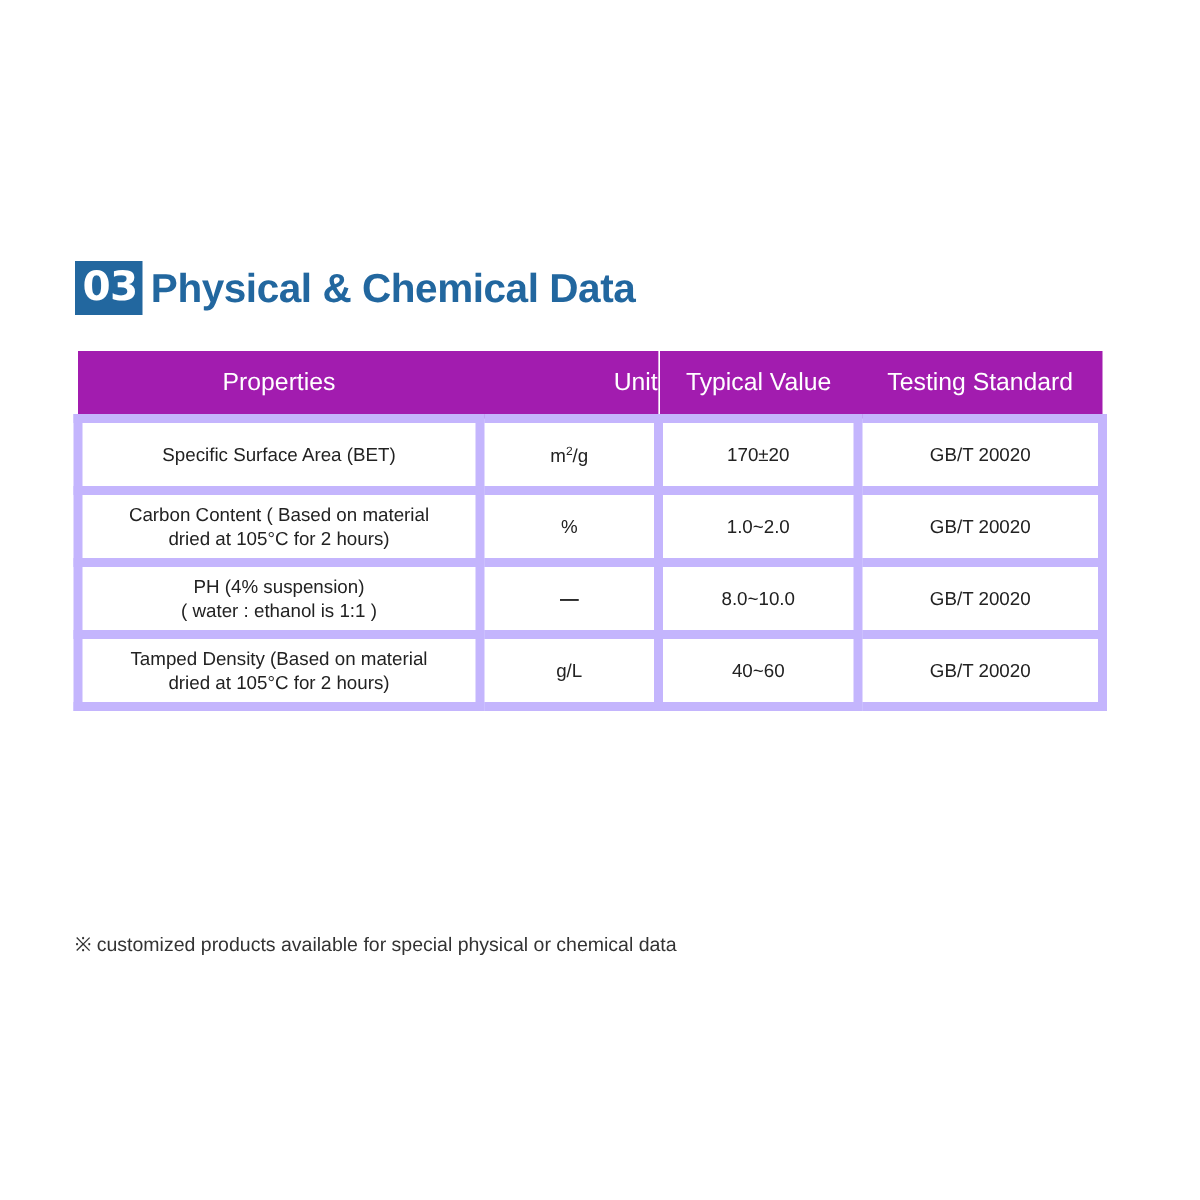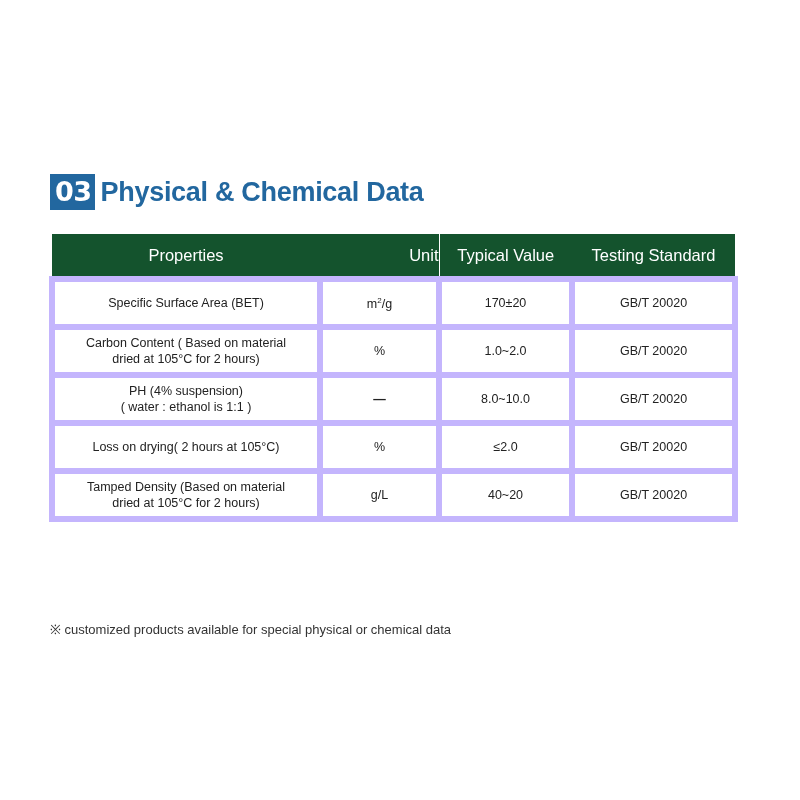--- a/index.html
+++ b/index.html
@@ -1,21 +1,21 @@
 <!DOCTYPE html>
 <html><head>
   <meta charset="utf-8">
   <style>
     html, body { margin: 0; padding: 0; background: #ffffff; }
     body { width: 800px; height: 800px; position: relative; font-family: "Liberation Sans", sans-serif; color: #222; overflow: hidden; }
     .heading { position: absolute; left: 50px; top: 174px; height: 36px; display: flex; align-items: center; }
     .num { background: #22679f; color: #fff; font-family: "DejaVu Sans", sans-serif; font-weight: bold; font-size: 27px; line-height: 36px; padding: 0 3px 0 5px; height: 36px; letter-spacing: -0.5px; }
     .title { color: #22679f; font-family: Liberation Sans, sans-serif; font-weight: bold; font-size: 27px; margin-left: 6px; letter-spacing: -0.3px; }
     table { position: absolute; left: 49px; top: 234px; width: 683px; border-collapse: collapse; table-layout: fixed; }
-    th { background: #14532d; color: #fff; font-weight: normal; font-size: 16.5px; height: 42px; padding: 0; text-align: center; }
+    th { background: #a21caf; color: #fff; font-weight: normal; font-size: 16.5px; height: 42px; padding: 0; text-align: center; }
     th.b-right { border-right: 1px solid #ffffff; text-align: right; }
     td { border: 6px solid #c4b5fd; font-size: 12.5px; text-align: center; vertical-align: middle; padding: 0 4px; line-height: 16px; }
     tr.r { height: 48px; }
     col.c1 { width: 268px; } col.c2 { width: 119px; } col.c3 { width: 133px; } col.c4 { width: 163px; }
     .note { position: absolute; left: 50px; top: 620px; font-size: 13px; color: #333; }
     sup { font-size: 8px; }
   </style>
 </head>
 <body>
 
@@ -58,30 +58,24 @@
     <tr class="r">
       <td>
           <div>PH (4% suspension)</div>
           <div>( water : ethanol is 1:1 )</div>
         </td>
       <td style="font-weight:bold">—</td>
       <td>8.0~10.0</td>
       <td>GB/T 20020</td>
     </tr>
     <tr class="r">
-      <td>Loss on drying( 2 hours at 105°C)</td>
-      <td>%</td>
-      <td>≤2.0</td>
-      <td>GB/T 20020</td>
-    </tr>
-    <tr class="r">
       <td>
           <div>Tamped Density (Based on material</div>
           <div>dried at 105°C for 2 hours)</div>
         </td>
       <td>g/L</td>
-      <td>40~20</td>
+      <td>40~60</td>
       <td>GB/T 20020</td>
     </tr>
   </tbody>
 </table>
 
 <div class="note">※ customized products available for special physical or chemical data</div>
 
 </body></html>

